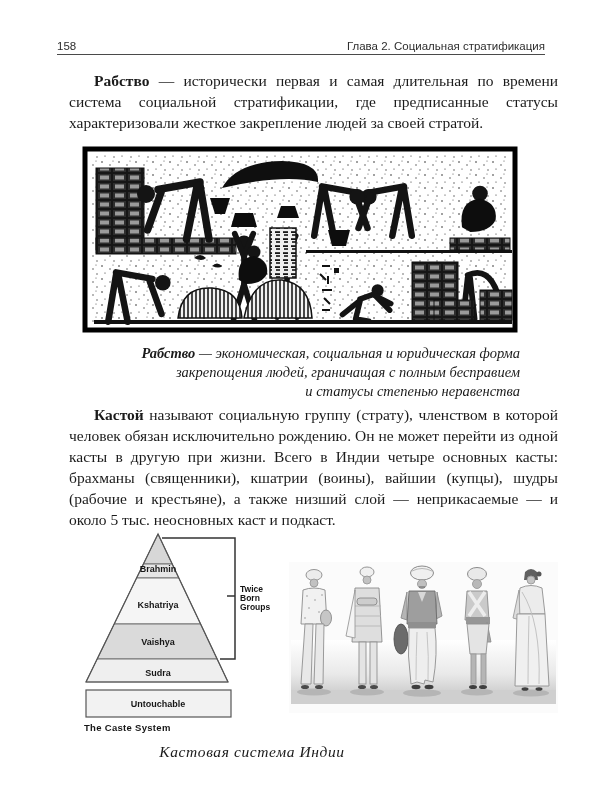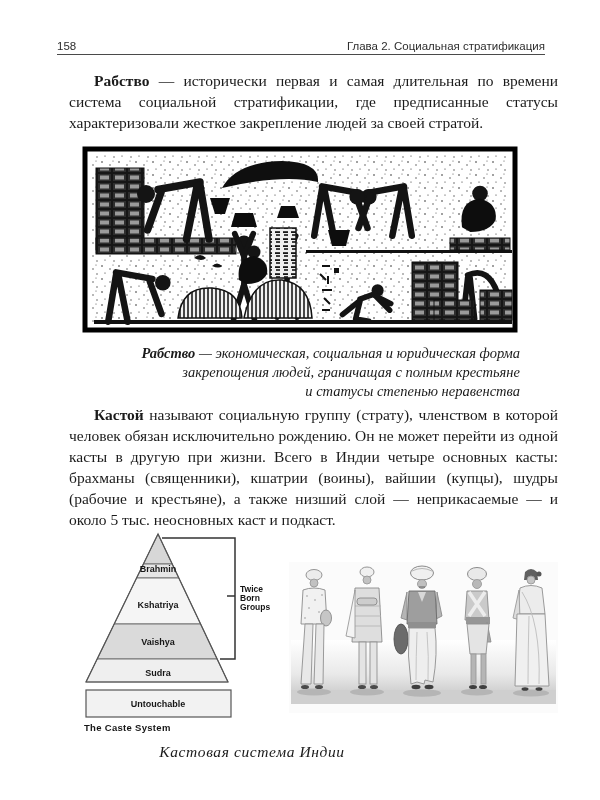--- a/index.html
+++ b/index.html
@@ -142,21 +142,21 @@
         <path d="M162,172 Q170,132 200,134 Q228,138 230,172 Z" fill="url(#hatch)" stroke="#111111" stroke-width="1.5"></path>
         <use href="#crouch" transform="translate(172,108)"></use>
         <path d="M112,112 q6,-6 12,0 q-4,4 -12,0 Z" fill="#111111"></path>
         <path d="M130,120 q5,-5 10,0 q-3,3 -10,0 Z" fill="#111111"></path>
       </g>
 
       <rect x="12" y="174" width="418" height="4" fill="#111111"></rect>
     </svg>
   </figure>
 
-  <div class="cap1"><b>Рабство</b> <span>— экономическая, социальная и юридическая форма</span><br><span>закрепощения людей, граничащая с полным крестьяне</span><br><span>и статусы степенью неравенства</span></div>
+  <div class="cap1"><b>Рабство</b> <span>— экономическая, социальная и юридическая форма</span><br><span>закрепощения людей, граничащая с полным бесправием</span><br><span>и статусы степенью неравенства</span></div>
 
   <p class="para p2"><b>Кастой</b> <span>называют социальную группу (страту), членством в которой человек обязан исключительно рождению. Он не может перейти из одной касты в другую при жизни. Всего в Индии четыре основных касты: брахманы (священники), кшатрии (воины), вайшии (купцы), шудры (рабочие и крестьяне), а также низший слой — неприкасаемые — и около 5 тыс. неосновных каст и подкаст.</span></p>
 
   <svg class="pyr" viewBox="0 0 218 212" aria-hidden="true">
     <polygon class="sect" points="80,3 65.4,33 94.2,33" fill="#d7d7d7"></polygon>
     <polygon class="sect" points="65.4,33 94.2,33 100.8,47 58.6,47" fill="#e6e6e6"></polygon>
     <polygon class="sect" points="58.6,47 100.8,47 122.6,93 36.2,93" fill="#f5f5f5"></polygon>
     <polygon class="sect" points="36.2,93 122.6,93 139.1,128 19.2,128" fill="#dadada"></polygon>
     <polygon class="sect" points="19.2,128 139.1,128 150,151 8,151" fill="#efefef"></polygon>
     <polygon points="80,3 8,151 150,151" fill="none" stroke="#555555" stroke-width="1.2"></polygon>

